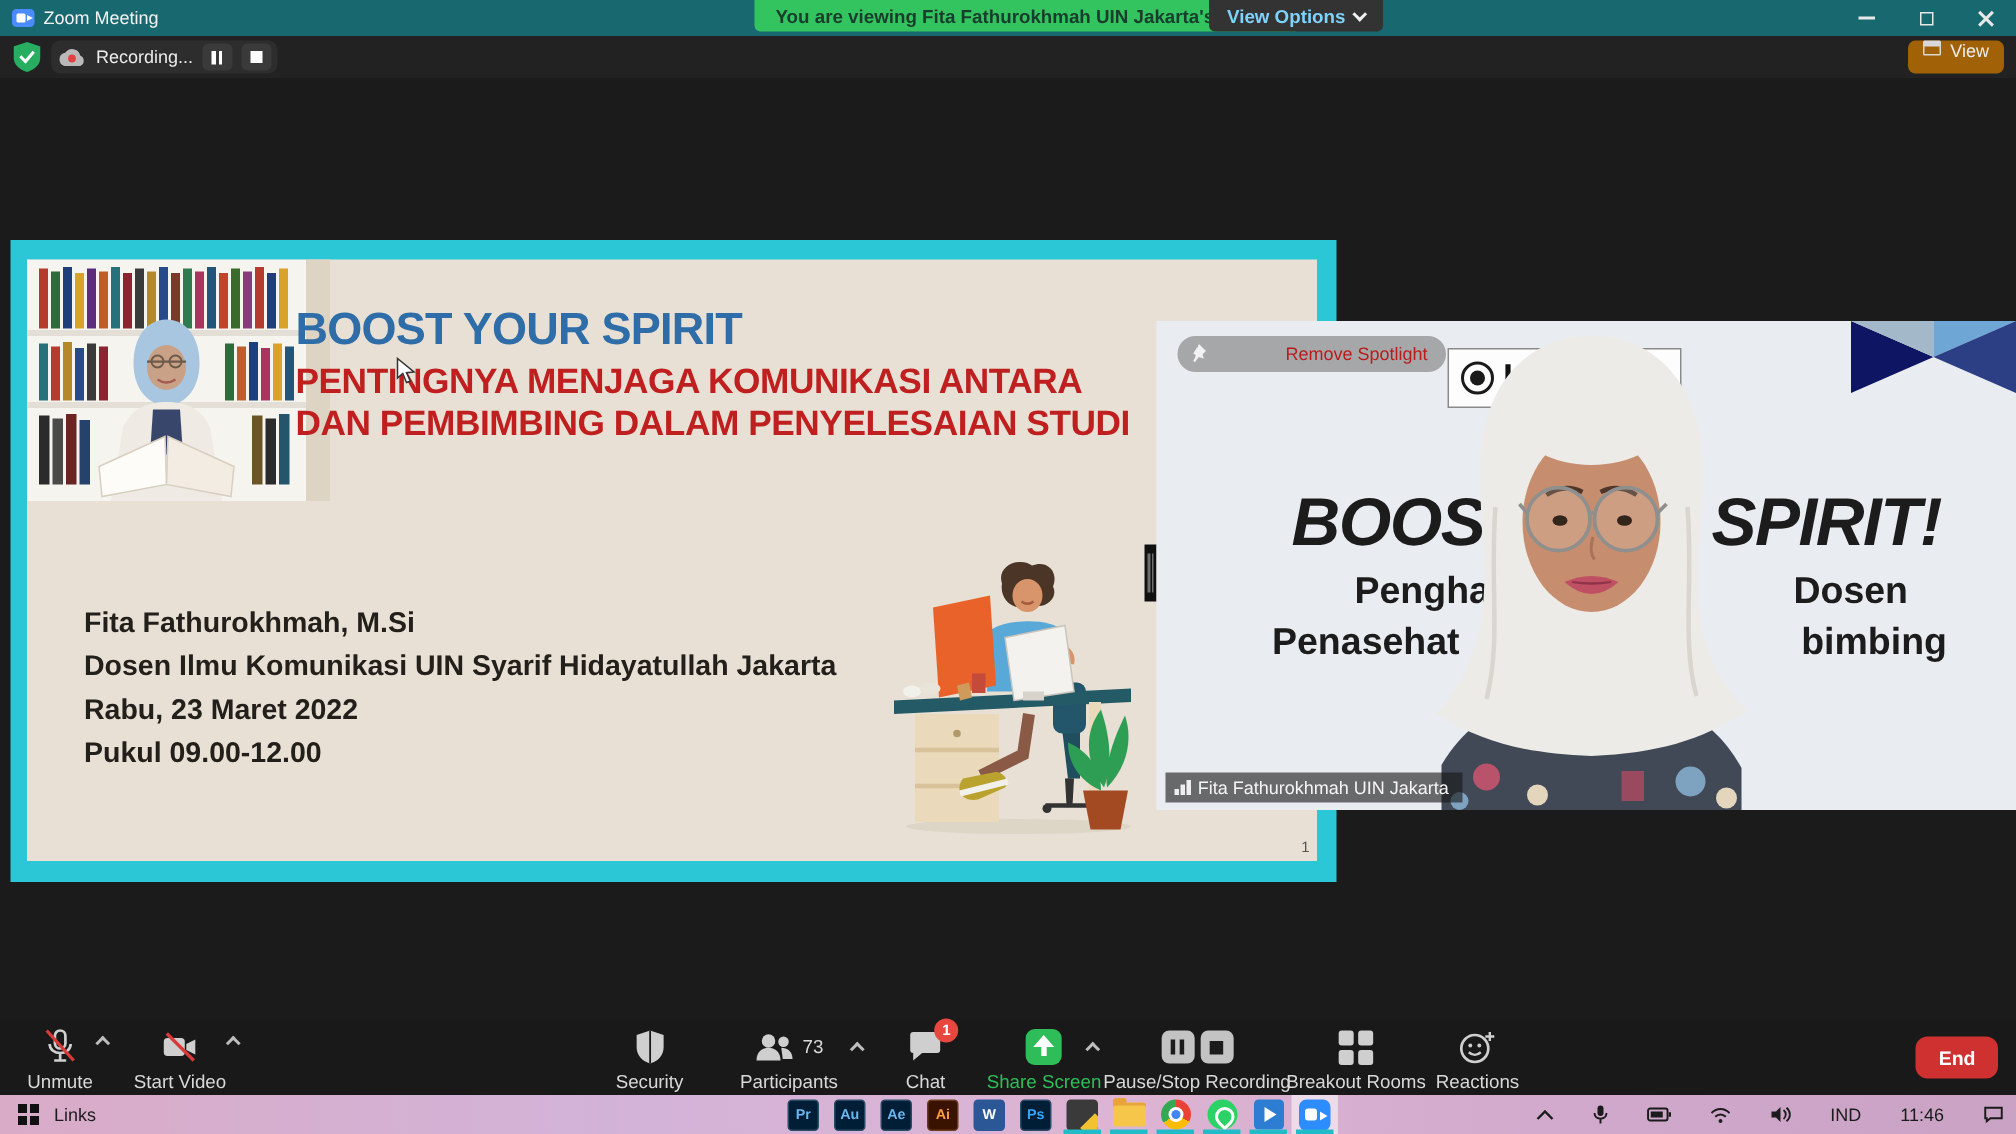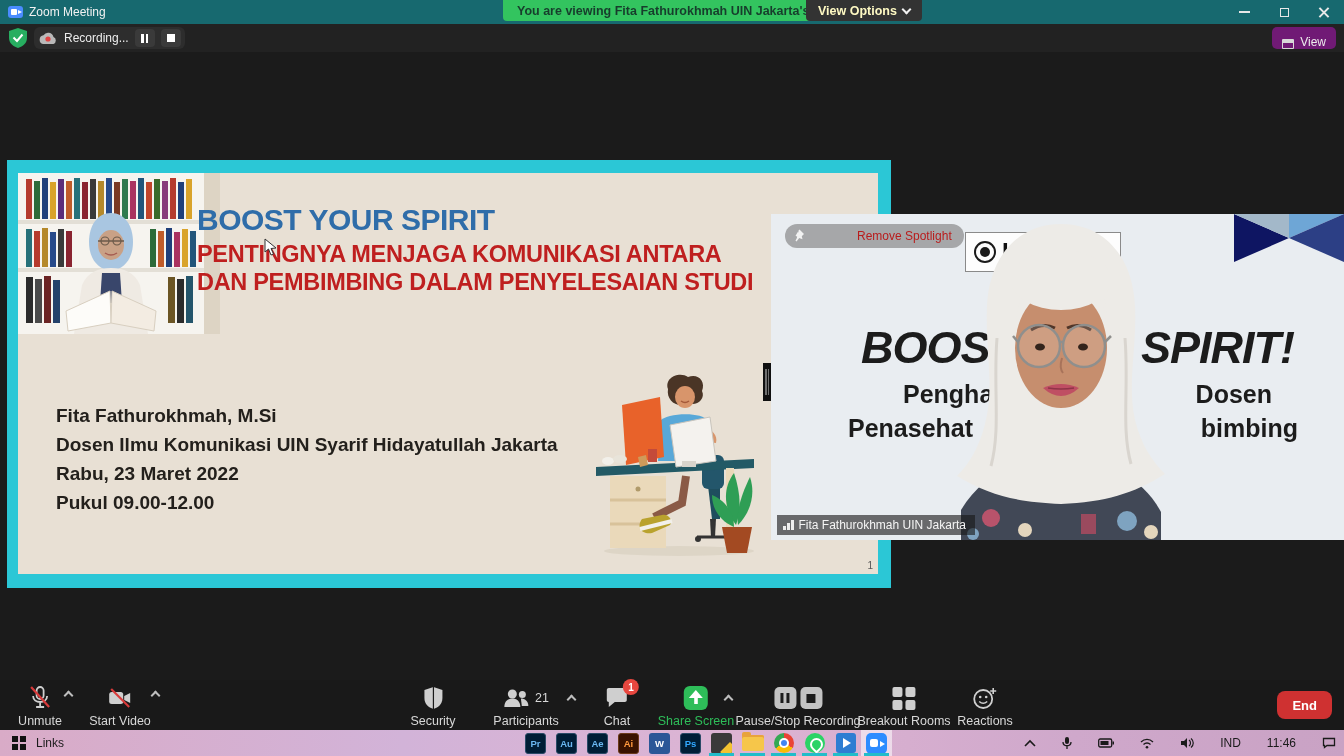--- a/index.html
+++ b/index.html
@@ -8,40 +8,40 @@
 
   
   .titlebar{position:absolute;left:0;top:0;width:1344px;height:24px;background:#17696f;display:flex;align-items:center;}
   .zoom-logo{width:15px;height:12px;background:#4a8cff;border-radius:3px;margin:0 6px 0 8px;position:relative;}
   .zoom-logo:before{content:"";position:absolute;left:3px;top:3px;width:6px;height:6px;background:#fff;border-radius:1px;}
   .zoom-logo:after{content:"";position:absolute;right:1px;top:4px;border-left:4px solid #fff;border-top:2px solid transparent;border-bottom:2px solid transparent;}
   .app-title{color:#f2f2f2;font-size:12px;}
   .banner{position:absolute;left:503px;top:0;height:21px;background:#33c45f;border-radius:0 0 4px 4px;display:flex;align-items:center;padding:0 14px;}
   .banner span{color:#173d2c;font-size:12.5px;font-weight:bold;}
   .view-options{position:absolute;left:806px;top:0;height:21px;background:#333333;border-radius:0 0 4px 4px;display:flex;align-items:center;gap:6px;padding:0 12px;cursor:default;}
-  .view-options span{color:#fef9c3;font-size:12.5px;font-weight:bold;}
+  .view-options span{color:#7dd3fc;font-size:12.5px;font-weight:bold;}
   .chev-down{width:7px;height:7px;border-right:2px solid #f0f0f0;border-bottom:2px solid #f0f0f0;transform:rotate(45deg);margin-top:-3px;}
   .win-controls{position:absolute;right:0;top:0;height:24px;display:flex;}
   .win-btn{width:40px;height:24px;display:flex;align-items:center;justify-content:center;}
   .glyph-min{width:11px;height:0;border-top:2px solid #e8e8e8;}
   .glyph-restore{width:9px;height:9px;border:1.5px solid #e8e8e8;position:relative;background:#17696f;}
   .glyph-restore:before{content:"";position:absolute;left:2px;top:-4px;width:9px;height:9px;border:1.5px solid #e8e8e8;z-index:-1;}
   .glyph-close{position:relative;width:12px;height:12px;}
   .glyph-close:before,.glyph-close:after{content:"";position:absolute;left:5px;top:0;width:2px;height:13px;background:#e8e8e8;}
   .glyph-close:before{transform:rotate(45deg);} .glyph-close:after{transform:rotate(-45deg);}
 
   
   .subbar{position:absolute;left:0;top:24px;width:1344px;height:28px;background:#222222;}
   .shield-ok{position:absolute;left:9px;top:4px;}
   .rec-group{position:absolute;left:34px;top:3px;height:22px;background:#2d2d2d;border-radius:6px;display:flex;align-items:center;padding:0 4px;gap:6px;}
   .rec-label{color:#ececec;font-size:12px;}
   .mini-btn{width:20px;height:18px;background:#3a3a3a;border-radius:4px;display:flex;align-items:center;justify-content:center;gap:2px;}
   .pause-bars i{display:block;width:2.5px;height:9px;background:#fff;}
   .stop-sq{width:8px;height:8px;background:#fff;}
-  .view-btn{position:absolute;right:8px;top:3px;height:22px;background:#701a75;border-radius:5px;display:flex;align-items:flex-end;gap:6px;padding:0 10px;}
+  .view-btn{position:absolute;right:8px;top:3px;height:22px;background:#a16207;border-radius:5px;display:flex;align-items:flex-start;gap:6px;padding:0 10px;}
   .view-btn span{color:#ececec;font-size:12px;}
   .grid-ico{width:12px;height:10px;border:1.5px solid #d8d8d8;border-top-width:4px;border-radius:1px;}
 
   
   .stage{position:absolute;left:0;top:52px;width:1344px;height:628px;background:#1b1b1b;}
 
   
   .slide{position:absolute;left:7px;top:108px;width:884px;height:428px;background:#2bc7d6;}
   .slide-inner{position:absolute;left:11px;top:13px;right:13px;bottom:14px;background:#e8e0d4;}
   .slide-photo{position:absolute;left:0;top:0;width:186px;height:161px;}
@@ -421,21 +421,21 @@
     </div>
 
     <div class="tb-item" style="left:526px">
       <div class="tb-ico">
         <svg width="26" height="22" viewBox="0 0 26 22">
           <circle cx="9" cy="7" r="4.5" fill="#cfcfcf"></circle>
             <path d="M1 20 C1 14 5 11.5 9 11.5 C13 11.5 17 14 17 20 Z" fill="#cfcfcf"></path>
           <circle cx="19" cy="7.5" r="3.5" fill="#cfcfcf"></circle>
             <path d="M17.5 11.5 C21.5 11.5 25 14 25 19 L18.5 19" fill="#cfcfcf"></path>
         </svg>
-        <span class="count">21</span>
+        <span class="count">73</span>
       </div>
       <div class="lbl">Participants</div>
     </div>
     <div class="caret-up" style="left:568px;top:16px"></div>
 
     <div class="tb-item" style="left:617px">
       <div class="tb-ico" style="position:relative">
         <svg width="24" height="22" viewBox="0 0 24 22">
           <path d="M2 3 C2 1.8 2.8 1 4 1 H20 C21.2 1 22 1.8 22 3 V13 C22 14.2 21.2 15 20 15 H10 L4 20 V15 C2.8 15 2 14.2 2 13 Z" fill="#cfcfcf"></path>
         </svg>

